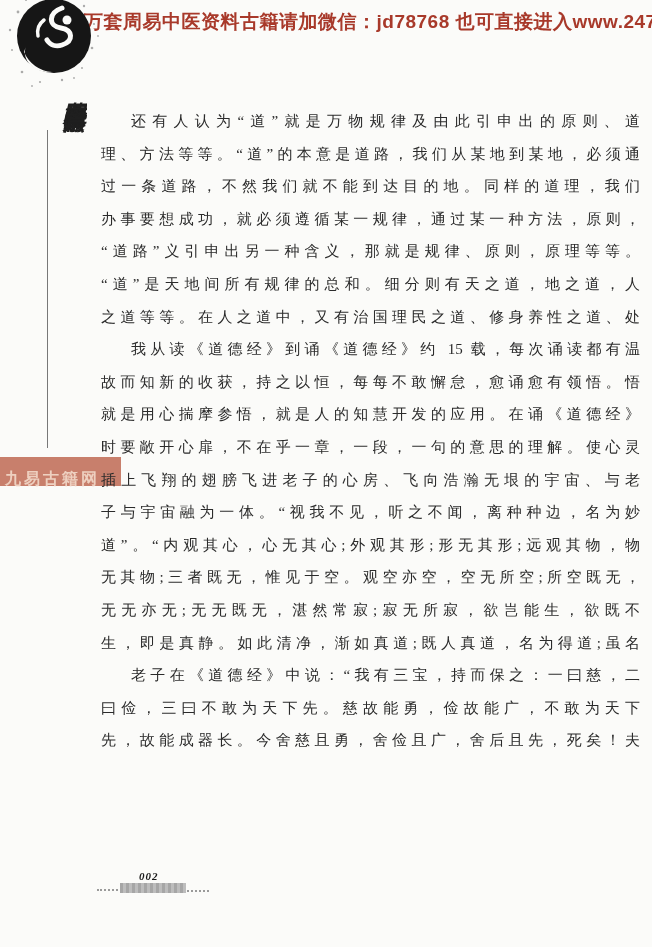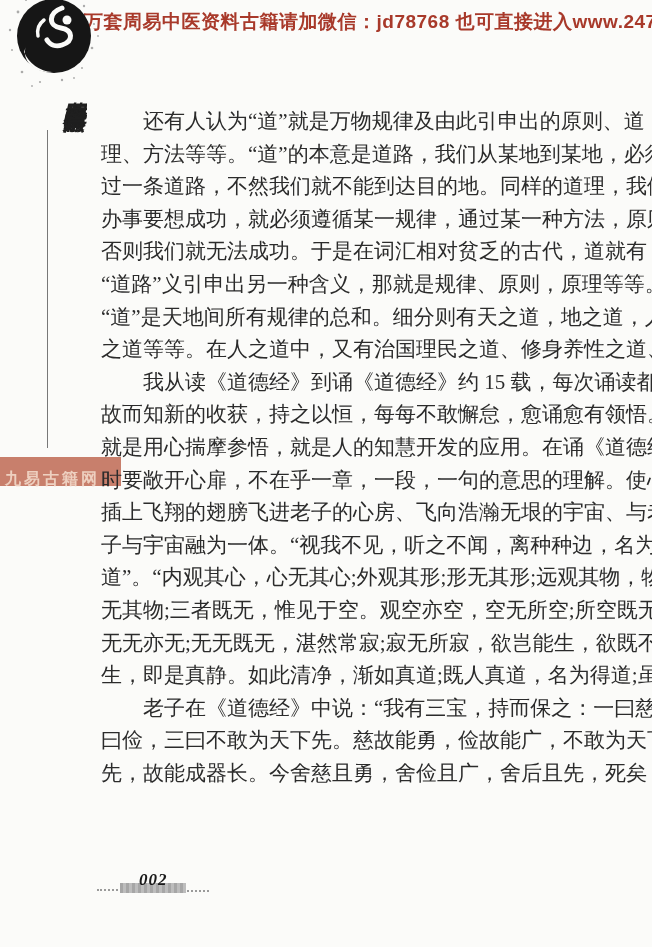--- a/index.html
+++ b/index.html
@@ -39,39 +39,39 @@
   .watermark span{
     width:100%;font-size:16px;font-weight:bold;letter-spacing:3px;
     padding-left:5px;white-space:nowrap;
     font-family:"Liberation Serif","DejaVu Serif",serif;
     margin-top:16px;
   }
 
   
   .content{
     position:absolute;left:101px;top:105px;width:539px;z-index:1;
-    color:#2b2b2b;font-size:21px;
+    color:#2b2b2b;font-size:15px;
   }
   .line{
     height:32.6px;line-height:32.6px;white-space:nowrap;
     text-align:justify;text-align-last:justify;
   }
   .line.plast{text-align-last:left;white-space:normal;}
   .line.indent{text-indent:2em;}
 
   
   .foot-dots-l{position:absolute;left:97px;top:889px;width:25px;border-bottom:2px dotted #9a9a9a;}
   .foot-dots-r{position:absolute;left:187px;top:890px;width:22px;border-bottom:2px dotted #9a9a9a;}
   .foot-band{
     position:absolute;left:120px;top:883px;width:66px;height:10px;
     background:repeating-linear-gradient(90deg,#a6a6a6 0 3px,#bdbdbd 3px 6px);
   }
   .pageno{
     position:absolute;left:139px;top:870px;
-    font-style:italic;font-weight:bold;font-size:17px;color:#1a1a1a;
+    font-style:italic;font-weight:bold;font-size:11px;color:#1a1a1a;
     letter-spacing:1px;
   }
 </style>
 </head>
 <body>
 
 <div class="page">
 
   <div class="promo" style="color: rgb(168, 57, 42);">万套周易中医资料古籍请加微信：jd78768  也可直接进入www.2478.net</div>
 
@@ -106,21 +106,20 @@
 
   <div class="watermark" style="background-color: rgb(200, 127, 108);">
     <span style="color: rgb(238, 208, 192);">九易古籍网</span>
   </div>
 
   <div class="content">
       <div class="line indent">还有人认为“道”就是万物规律及由此引申出的原则、道</div>
       <div class="line">理、方法等等。“道”的本意是道路，我们从某地到某地，必须通</div>
       <div class="line">过一条道路，不然我们就不能到达目的地。同样的道理，我们</div>
       <div class="line">办事要想成功，就必须遵循某一规律，通过某一种方法，原则，</div>
-      <div class="line">否则我们就无法成功。于是在词汇相对贫乏的古代，道就有</div>
       <div class="line">“道路”义引申出另一种含义，那就是规律、原则，原理等等。</div>
       <div class="line">“道”是天地间所有规律的总和。细分则有天之道，地之道，人</div>
       <div class="line">之道等等。在人之道中，又有治国理民之道、修身养性之道、处</div>
       <div class="line indent">我从读《道德经》到诵《道德经》约 15 载，每次诵读都有温</div>
       <div class="line">故而知新的收获，持之以恒，每每不敢懈怠，愈诵愈有领悟。悟</div>
       <div class="line">就是用心揣摩参悟，就是人的知慧开发的应用。在诵《道德经》</div>
       <div class="line">时要敞开心扉，不在乎一章，一段，一句的意思的理解。使心灵</div>
       <div class="line">插上飞翔的翅膀飞进老子的心房、飞向浩瀚无垠的宇宙、与老</div>
       <div class="line">子与宇宙融为一体。“视我不见，听之不闻，离种种边，名为妙</div>
       <div class="line">道”。“内观其心，心无其心;外观其形;形无其形;远观其物，物</div>

